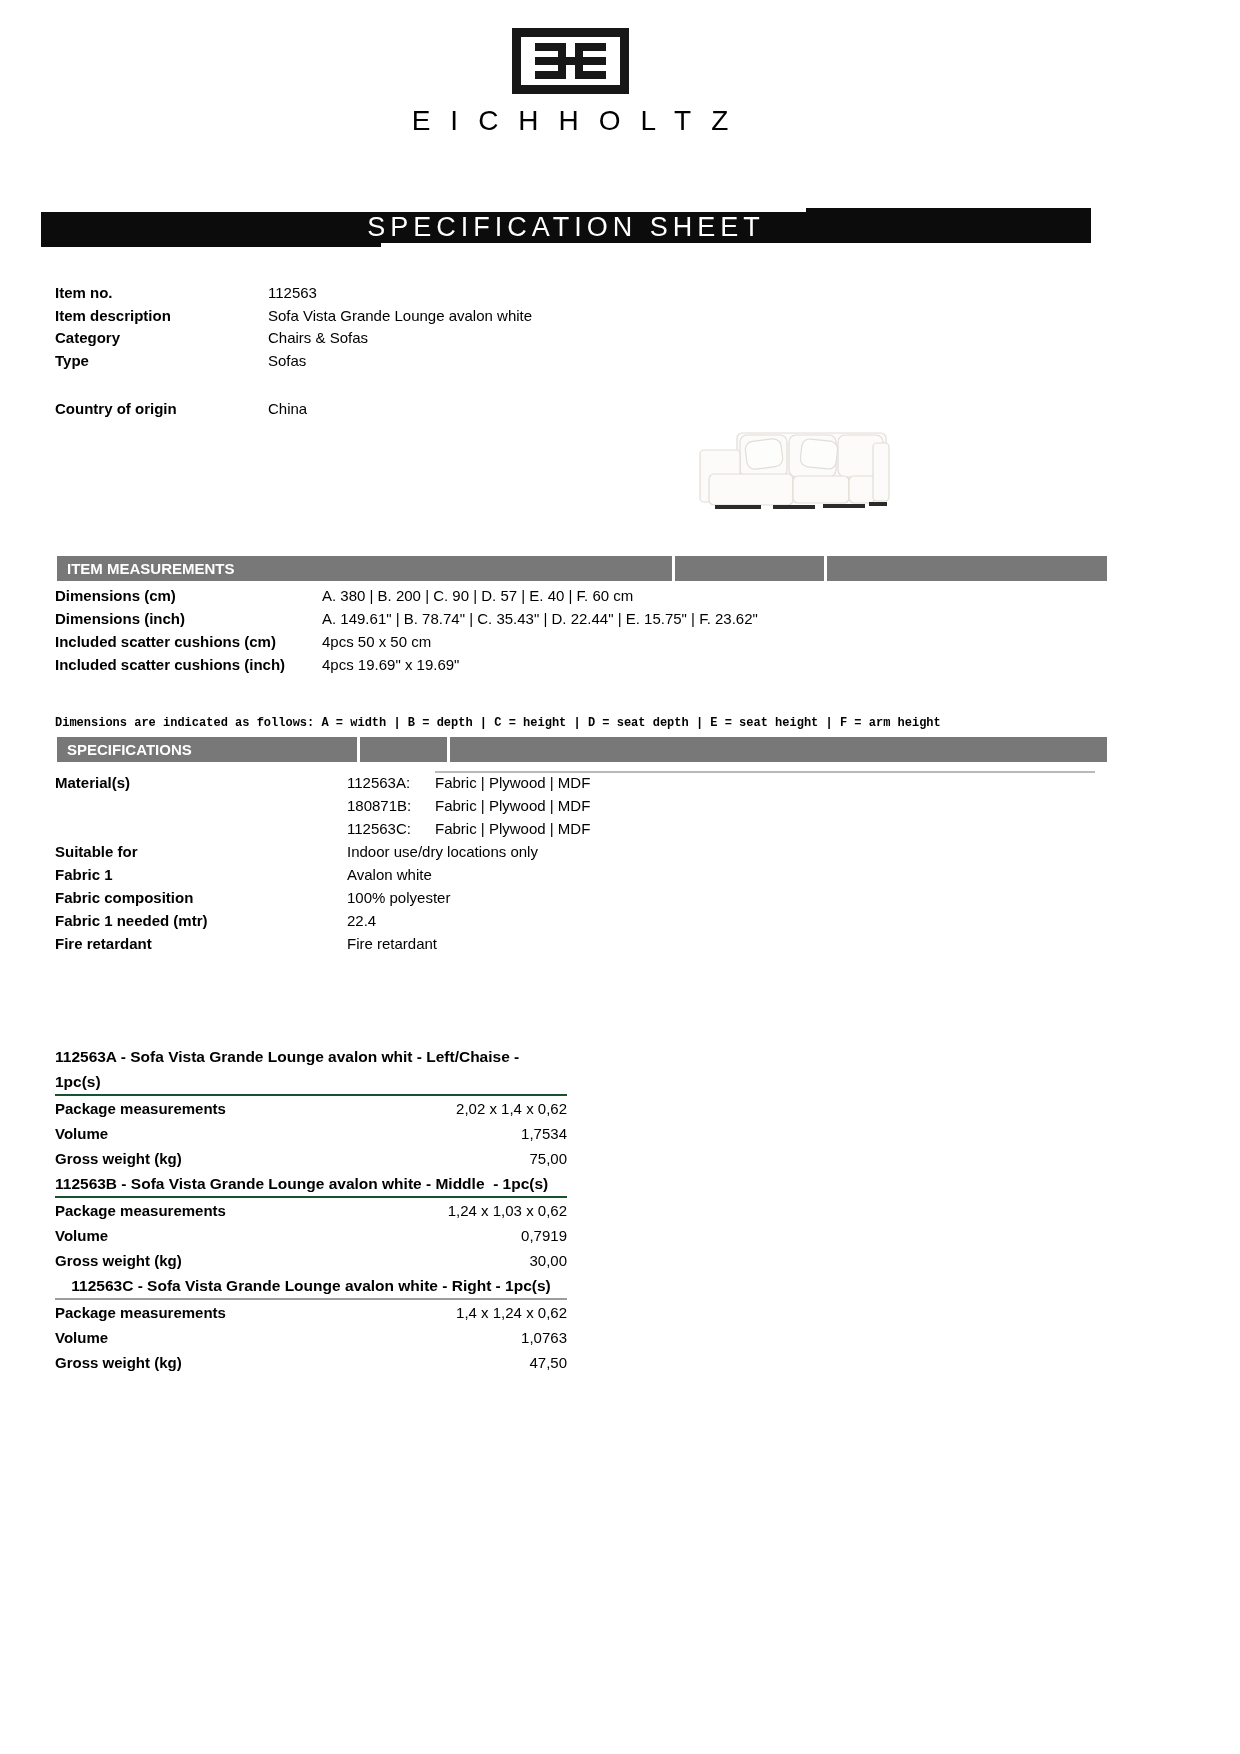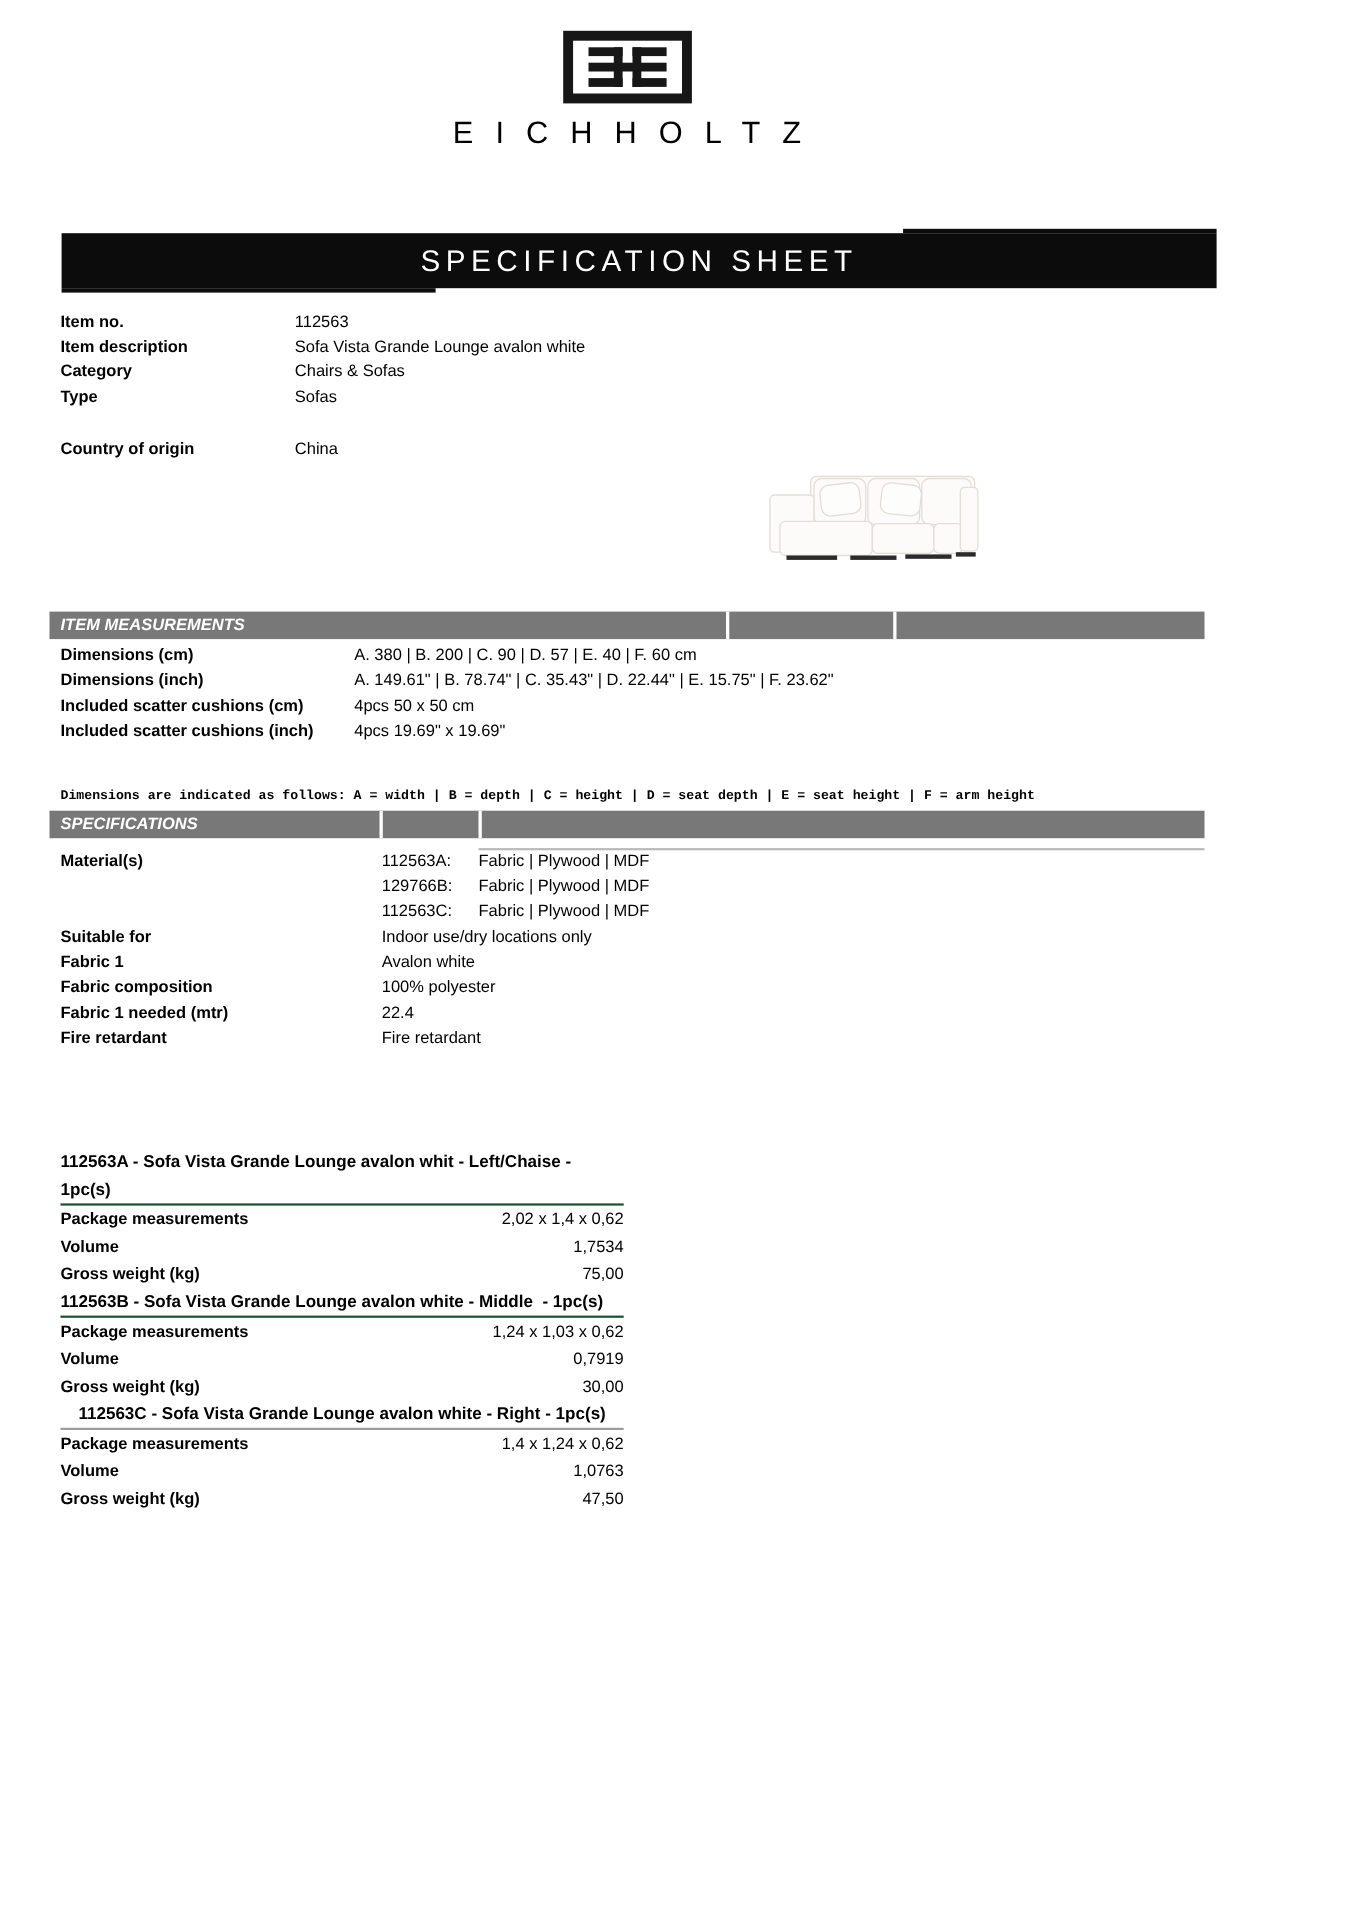--- a/index.html
+++ b/index.html
@@ -9,36 +9,36 @@
     color:#000;overflow:hidden;
   }
   
   .header-wrap{position:absolute;left:45px;top:28px;width:1050px;
     display:flex;flex-direction:column;align-items:center;}
   .logo-box{width:117px;height:66px;border:9px solid #171717;box-sizing:border-box;
     display:flex;align-items:center;justify-content:center;background:#fff;}
   .wordmark{margin-top:11px;font-size:28px;letter-spacing:20px;margin-right:-20px;
     color:#000000;font-weight:400;}
   
-  .title-banner{position:absolute;left:56px;top:212px;width:1050px;height:50px;
+  .title-banner{position:absolute;left:41px;top:212px;width:1050px;height:31px;
     background:#0c0c0c;display:flex;align-items:center;justify-content:center;}
   .title-banner::before{content:"";position:absolute;right:0;top:-4px;width:285px;height:4px;background:#0c0c0c;}
   .title-banner::after{content:"";position:absolute;left:0;bottom:-4px;width:340px;height:4px;background:#0c0c0c;}
   .title-banner span{color:#fff;font-size:27px;letter-spacing:5px;font-weight:400;}
   
   .kv-row{display:flex;line-height:22.5px;font-size:15px;}
   .kv-row .lbl{font-weight:700;}
   .item-info{position:absolute;left:55px;top:282px;}
   .item-info .lbl{width:213px;flex:none;}
   .origin-row{position:absolute;left:55px;top:398px;}
   .origin-row .lbl{width:213px;flex:none;}
   
   .product-img{position:absolute;left:653px;top:413px;width:237px;height:104px;}
   
-  .sec-banner{position:absolute;left:45px;width:1050px;height:25px;background:#787878;font-style:italic;}
+  .sec-banner{position:absolute;left:57px;width:1050px;height:25px;background:#787878;}
   .sec-banner .sec-title{color:#fff;font-weight:700;font-size:15px;line-height:25px;padding-left:10px;}
   .sec-banner .divv{position:absolute;top:0;width:3px;height:25px;background:#fff;}
   
   .meas-rows{position:absolute;left:55px;top:584px;}
   .meas-rows .kv-row{line-height:23px;}
   .meas-rows .lbl{width:267px;flex:none;}
   .dim-note{position:absolute;left:55px;top:716px;font-size:12px;font-weight:700;font-family:Liberation Mono, monospace;}
   
   .spec-line{position:absolute;left:435px;top:771px;width:660px;height:2px;background:#b9b9b9;}
   .spec-rows{position:absolute;left:55px;top:771px;}
@@ -163,21 +163,21 @@
     <div class="sec-title">SPECIFICATIONS</div>
     <div class="divv" style="left:300px;"></div>
     <div class="divv" style="left:390px;"></div>
   </div>
   <div class="spec-line"></div>
   <div class="spec-rows">
     <div class="kv-row">
       <span class="lbl">Material(s)</span>
       <span class="val">
         <span style="display:block;"><span class="mat-code">112563A:</span><span>Fabric | Plywood | MDF</span></span>
-        <span style="display:block;"><span class="mat-code">129766B:</span><span>Fabric | Plywood | MDF</span></span>
+        <span style="display:block;"><span class="mat-code">180871B:</span><span>Fabric | Plywood | MDF</span></span>
         <span style="display:block;"><span class="mat-code">112563C:</span><span>Fabric | Plywood | MDF</span></span>
       </span>
     </div>
     <div class="kv-row">
       <span class="lbl">Suitable for</span>
       <span class="val">Indoor use/dry locations only</span>
     </div>
     <div class="kv-row">
       <span class="lbl">Fabric 1</span>
       <span class="val">Avalon white</span>

